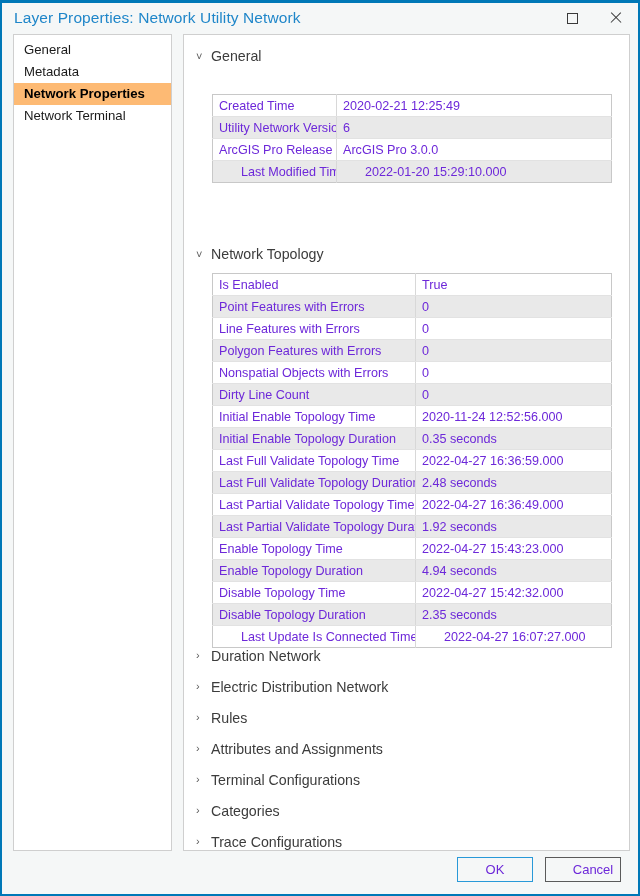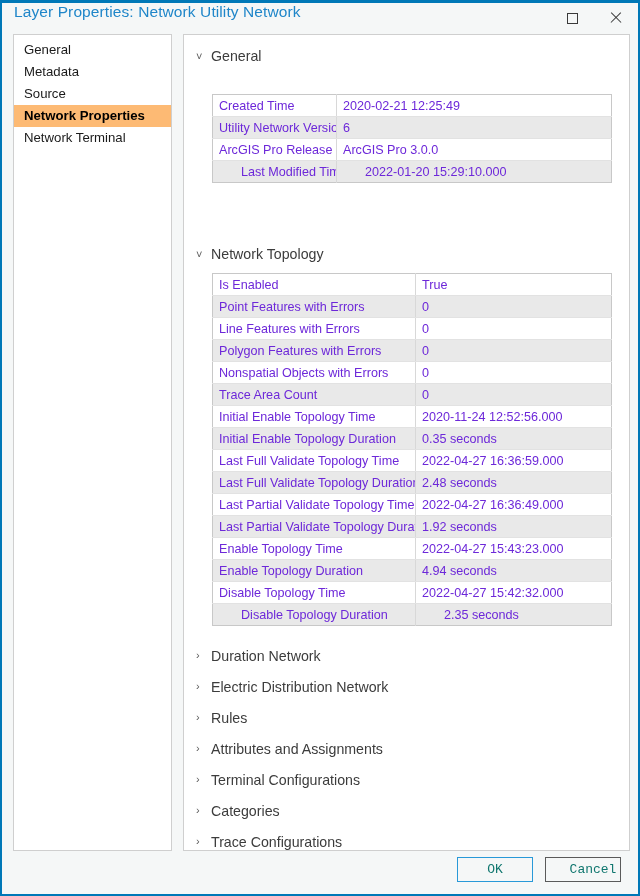--- a/index.html
+++ b/index.html
@@ -26,21 +26,21 @@
   }
 
   
   .titlebar {
     position: absolute;
     left: 0; top: 0;
     right: 0;
     height: 30px;
     background: #f5f7f7;
     display: flex;
-    align-items: flex-start;
+    align-items: center;
   }
   .title-text {
     margin-left: 12px;
     font-size: 15.5px;
     color: #1f86c9;
     letter-spacing: 0.1px;
     white-space: nowrap;
   }
   .win-controls {
     margin-left: auto;
@@ -189,25 +189,25 @@
     right: 0;
     height: 46px;
   }
   .btn {
     position: absolute;
     top: 9px;
     width: 76px;
     height: 25px;
     background: #f5f7f7;
     font-size: 13px;
-    color: #0f766e;
+    color: #6d28d9;
     display: flex;
     align-items: center;
     justify-content: center;
-    font-family: Liberation Mono, monospace;
+    font-family: Liberation Sans, sans-serif;
   }
   #ok-button     { right: 105px; border: 1.6px solid #2899d8; }
   #cancel-button { right: 17px;  border: 1.6px solid #5a5a5a; padding-left: 20px; }
 </style>
 </head>
 <body>
 
 <div class="window">
 
   <div class="titlebar">
@@ -218,21 +218,20 @@
       </div>
       <div class="win-btn">
         <span class="close-glyph"></span>
       </div>
     </div>
   </div>
 
   <div class="sidebar">
     <div class="side-item">General</div>
     <div class="side-item">Metadata</div>
-    <div class="side-item">Source</div>
     <div class="side-item selected">Network Properties</div>
     <div class="side-item">Network Terminal</div>
   </div>
 
   <div class="content">
     <div class="inner">
 
       <div class="section-header">
         <span class="chev">˅</span>
         <span class="sec-label">General</span>
@@ -288,21 +287,21 @@
             </tr>
             <tr class="alt">
               <td>Polygon Features with Errors</td>
               <td class="val">0</td>
             </tr>
             <tr>
               <td>Nonspatial Objects with Errors</td>
               <td class="val">0</td>
             </tr>
             <tr class="alt">
-              <td>Trace Area Count</td>
+              <td>Dirty Line Count</td>
               <td class="val">0</td>
             </tr>
             <tr>
               <td>Initial Enable Topology Time</td>
               <td class="val">2020-11-24 12:52:56.000</td>
             </tr>
             <tr class="alt">
               <td>Initial Enable Topology Duration</td>
               <td class="val">0.35 seconds</td>
             </tr>
@@ -330,20 +329,24 @@
               <td>Enable Topology Duration</td>
               <td class="val">4.94 seconds</td>
             </tr>
             <tr>
               <td>Disable Topology Time</td>
               <td class="val">2022-04-27 15:42:32.000</td>
             </tr>
             <tr class="alt">
               <td>Disable Topology Duration</td>
               <td class="val">2.35 seconds</td>
+            </tr>
+            <tr>
+              <td>Last Update Is Connected Time</td>
+              <td class="val">2022-04-27 16:07:27.000</td>
             </tr>
           </tbody>
       </table>
 
       <div class="collapsed-list">
         <div class="section-header">
           <span class="chev">›</span>
           <span class="sec-label">Duration Network</span>
         </div>
         <div class="section-header">

